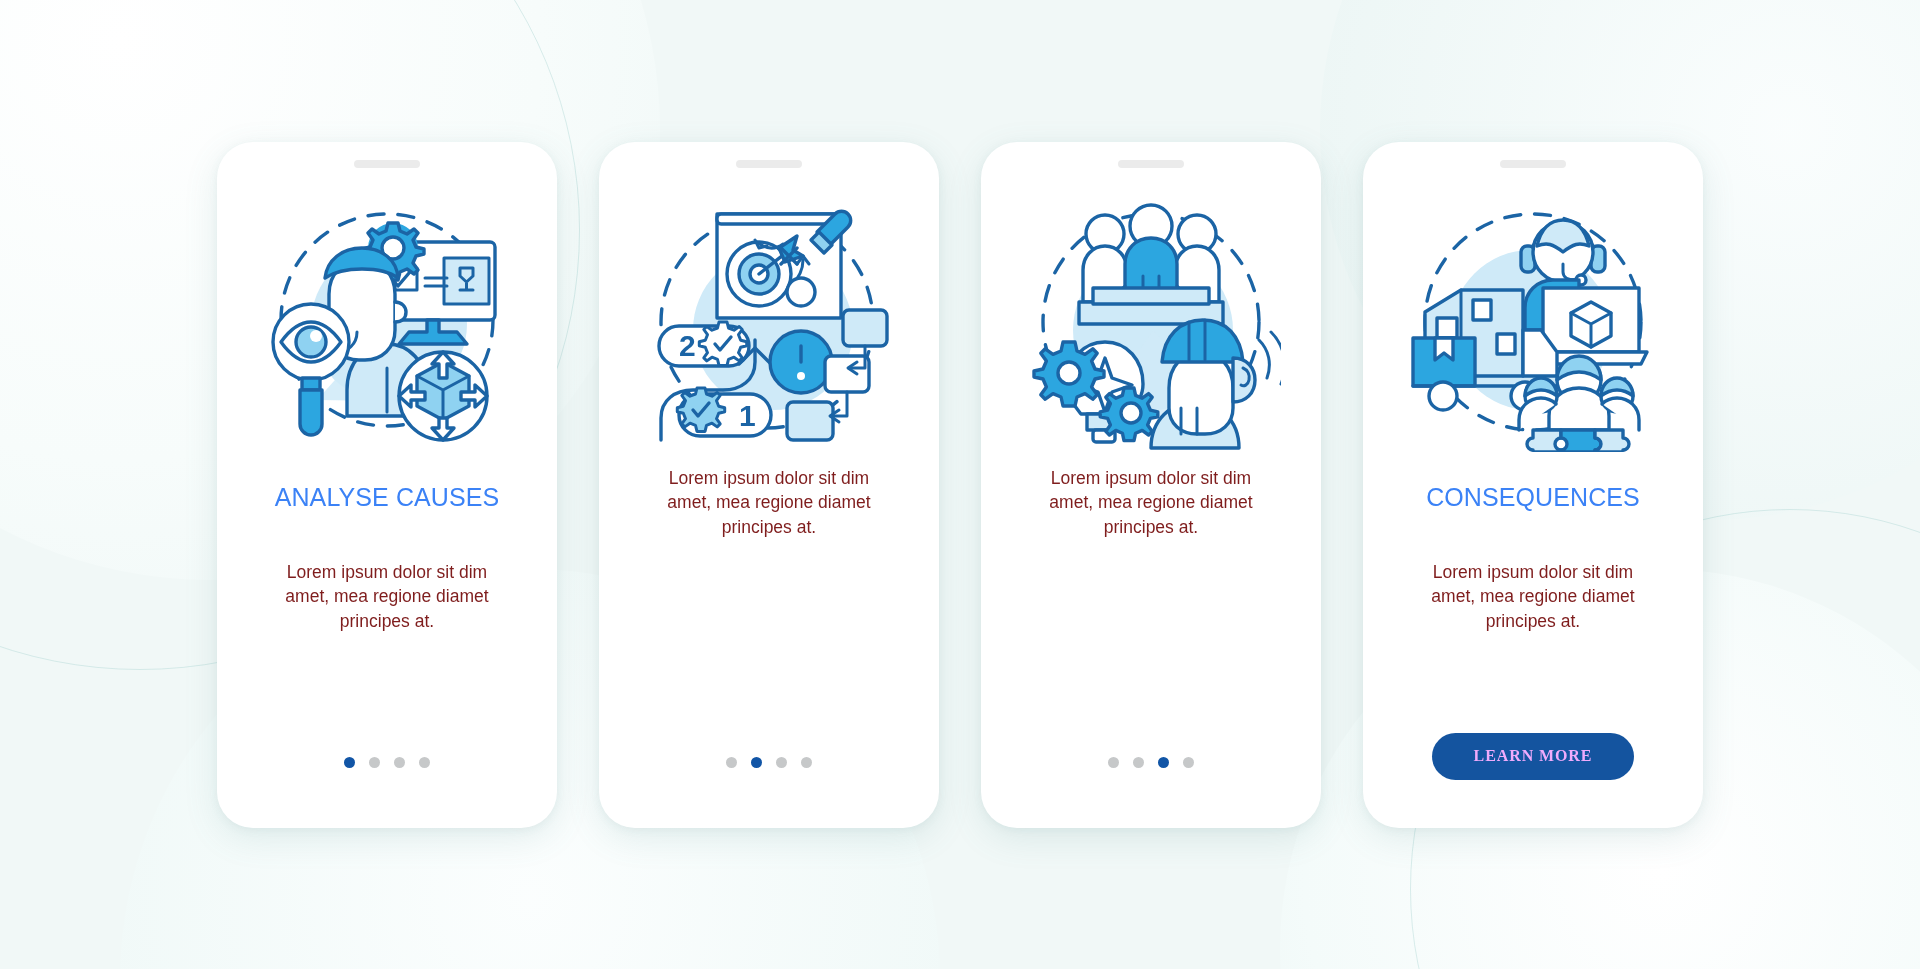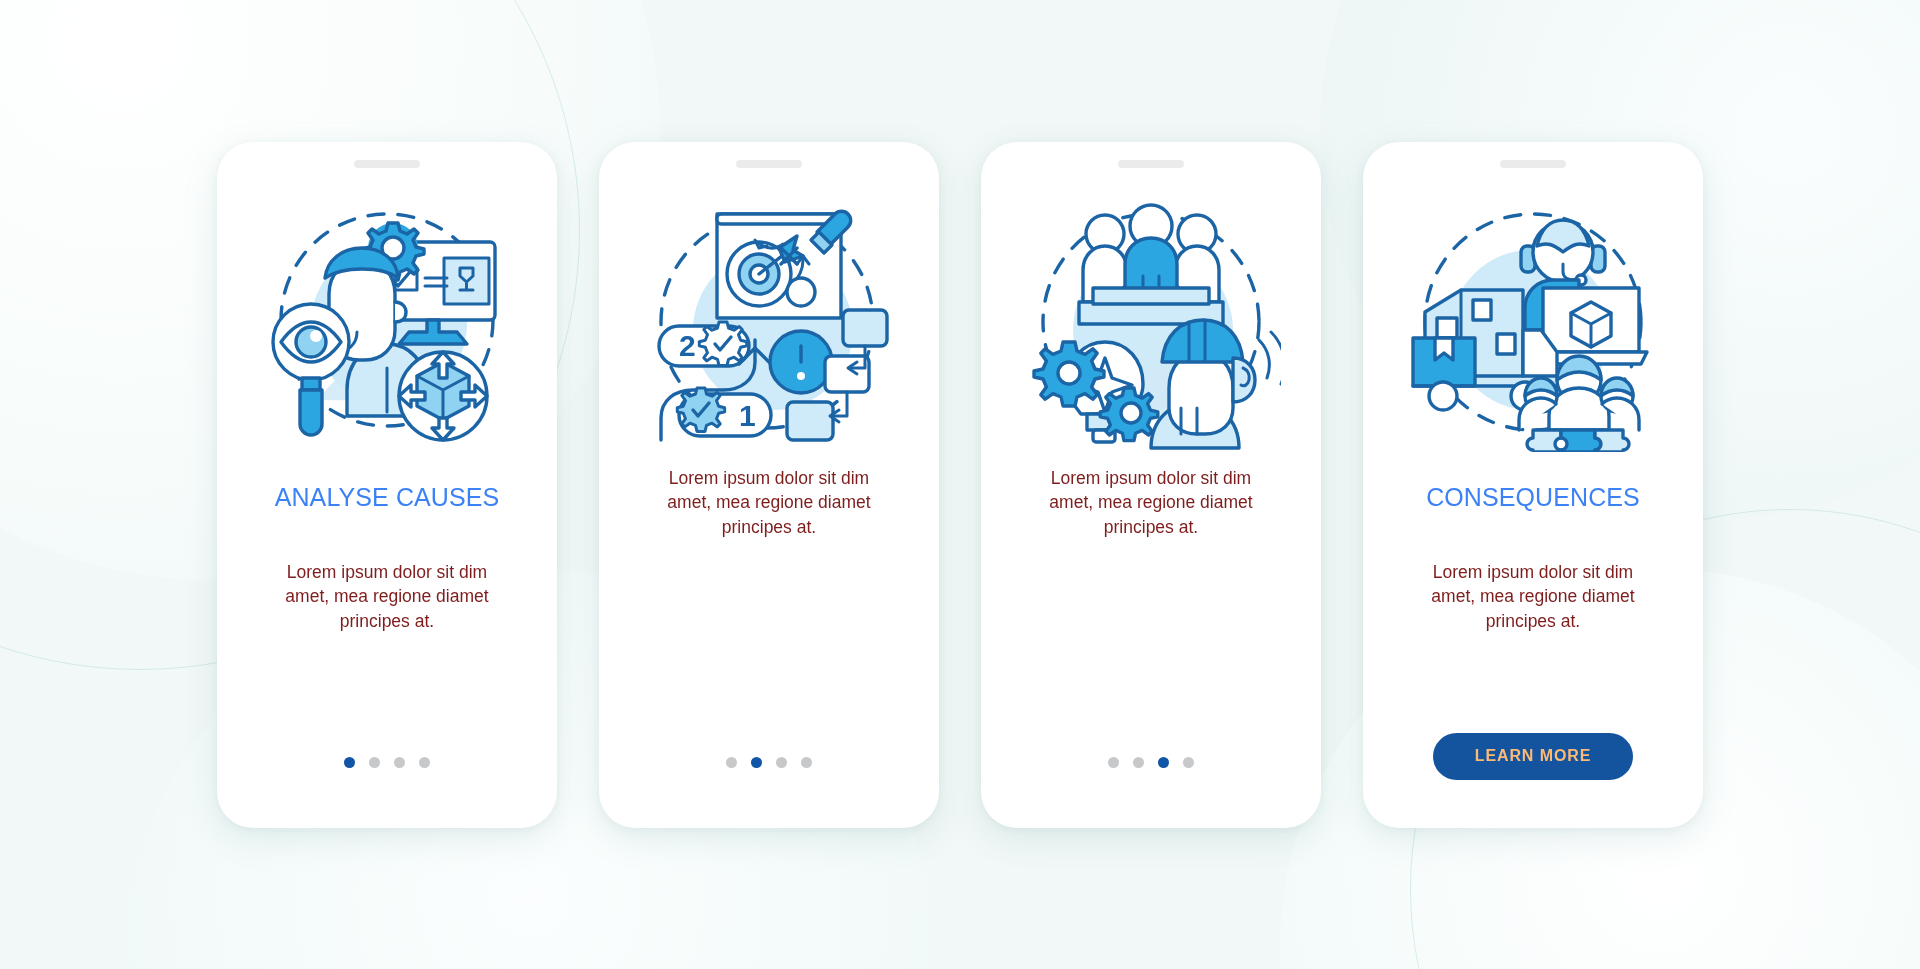--- a/index.html
+++ b/index.html
@@ -96,29 +96,29 @@
   .dots {
     display: flex; gap: 14px; align-items: center;
     margin-bottom: 60px;
   }
   .dot { width: 11px; height: 11px; border-radius: 50%; background: #c6c8c9; }
   .dot.active { background: #1155a6; }
 
   .learn-btn {
     margin-bottom: 48px;
     background: #14549f;
-    color: #fdba74;
+    color: #f0abfc;
     border: none;
     border-radius: 26px;
     padding: 0 42px;
     height: 47px;
     font-size: 16px;
     font-weight: 600;
     letter-spacing: .9px;
-    font-family: Liberation Sans, sans-serif;
+    font-family: Liberation Serif, serif;
     cursor: pointer;
     white-space: nowrap;
   }
 
   
   .st { fill: none; stroke: #1b64a5; stroke-width: 3.4; stroke-linecap: round; stroke-linejoin: round; }
   .st-thin { fill: none; stroke: #1b64a5; stroke-width: 3; stroke-linecap: round; stroke-linejoin: round; }
   .fill-pale { fill: #cfeaf8; }
   .fill-mid  { fill: #8fd2f1; }
   .fill-blue { fill: #2ca6e0; }

